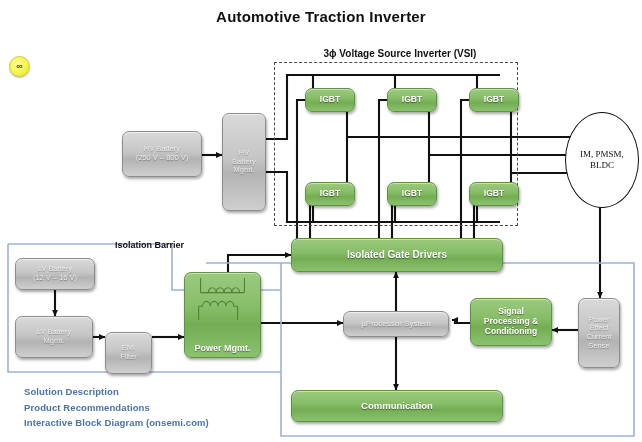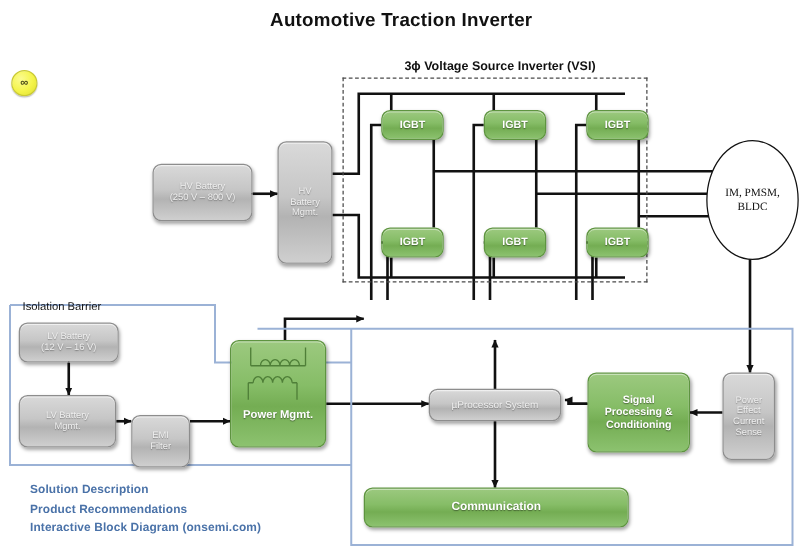--- a/index.html
+++ b/index.html
@@ -11,22 +11,22 @@
   
   .title{
     position:absolute;left:0;top:8px;width:642px;text-align:center;
     font-size:15px;font-weight:bold;color:#111;letter-spacing:.2px;
   }
   .vsi-title{
     position:absolute;left:270px;top:48px;width:260px;text-align:center;
     font-size:10px;font-weight:bold;color:#111;
   }
   .iso-title{
-    position:absolute;left:18px;top:240px;width:150px;text-align:left;
-    font-size:9px;font-weight:normal;color:#111;
+    position:absolute;left:34px;top:240px;width:150px;text-align:right;
+    font-size:9px;font-weight:bold;color:#111;
   }
 
   
   .logo{
     position:absolute;left:9px;top:56px;width:19px;height:19px;border-radius:50%;
     background:radial-gradient(circle at 35% 32%, #fbfb90 0%, #f4f44a 55%, #dede30 100%);
     border:1px solid #c9c935;box-shadow:0 1px 1px rgba(0,0,0,.25);
   }
   .logo .glyph{
     position:absolute;left:0;top:0;width:19px;height:19px;
@@ -210,38 +210,41 @@
     <span class="lbl">IGBT</span>
   </div>
 
   <div class="motor" style="left:565px;top:112px;width:72px;height:94px;">
     <span>
       <span>IM, PMSM,</span><br>
       <span>BLDC</span>
     </span>
   </div>
 
-
-  <div class="blk green" style="left:184px;top:272px;width:77px;height:86px;font-size:9px;align-items:flex-end;padding-bottom:21px;">
+  <div class="blk green" style="left:291px;top:238px;width:212px;height:34px;font-size:10px;">
+    <span class="lbl">Isolated Gate Drivers</span>
+  </div>
+
+  <div class="blk green" style="left:184px;top:272px;width:77px;height:86px;font-size:9px;align-items:flex-end;padding-bottom:4px;">
     <span class="lbl">Power Mgmt.</span>
     <svg class="coilwrap" viewBox="0 0 77 86" xmlns="http://www.w3.org/2000/svg">
       <g fill="none" stroke="#4f7f38" stroke-width="1.1">
         <path d="M16,5 L16,20 M61,5 L61,20 M16,20 L61,20"></path>
         <path d="M24,20 a4,5 0 0 1 8,0 M32,20 a4,5 0 0 1 8,0 M40,20 a4,5 0 0 1 8,0 M48,20 a4,5 0 0 1 8,0"></path>
         <path d="M18,34 a4,5 0 0 1 8,0 M26,34 a4,5 0 0 1 8,0 M34,34 a4,5 0 0 1 8,0 M42,34 a4,5 0 0 1 8,0"></path>
         <path d="M14,34 L14,48 M54,34 L54,48 M14,34 L18,34 M50,34 L54,34"></path>
       </g>
     </svg>
   </div>
 
   <div class="blk grey" style="left:343px;top:311px;width:106px;height:26px;font-size:8px;">
     <span class="lbl">µProcessor System</span>
   </div>
 
-  <div class="blk green" style="left:470px;top:298px;width:82px;height:64px;font-size:8.5px;">
+  <div class="blk green" style="left:470px;top:298px;width:82px;height:48px;font-size:8.5px;">
     <span class="lbl">
       <span>Signal</span><br>
       <span>Processing &amp;</span><br>
       <span>Conditioning</span>
     </span>
   </div>
 
   <div class="blk grey" style="left:578px;top:298px;width:42px;height:70px;font-size:7.5px;">
     <span class="lbl">
       <span>Power</span><br>

